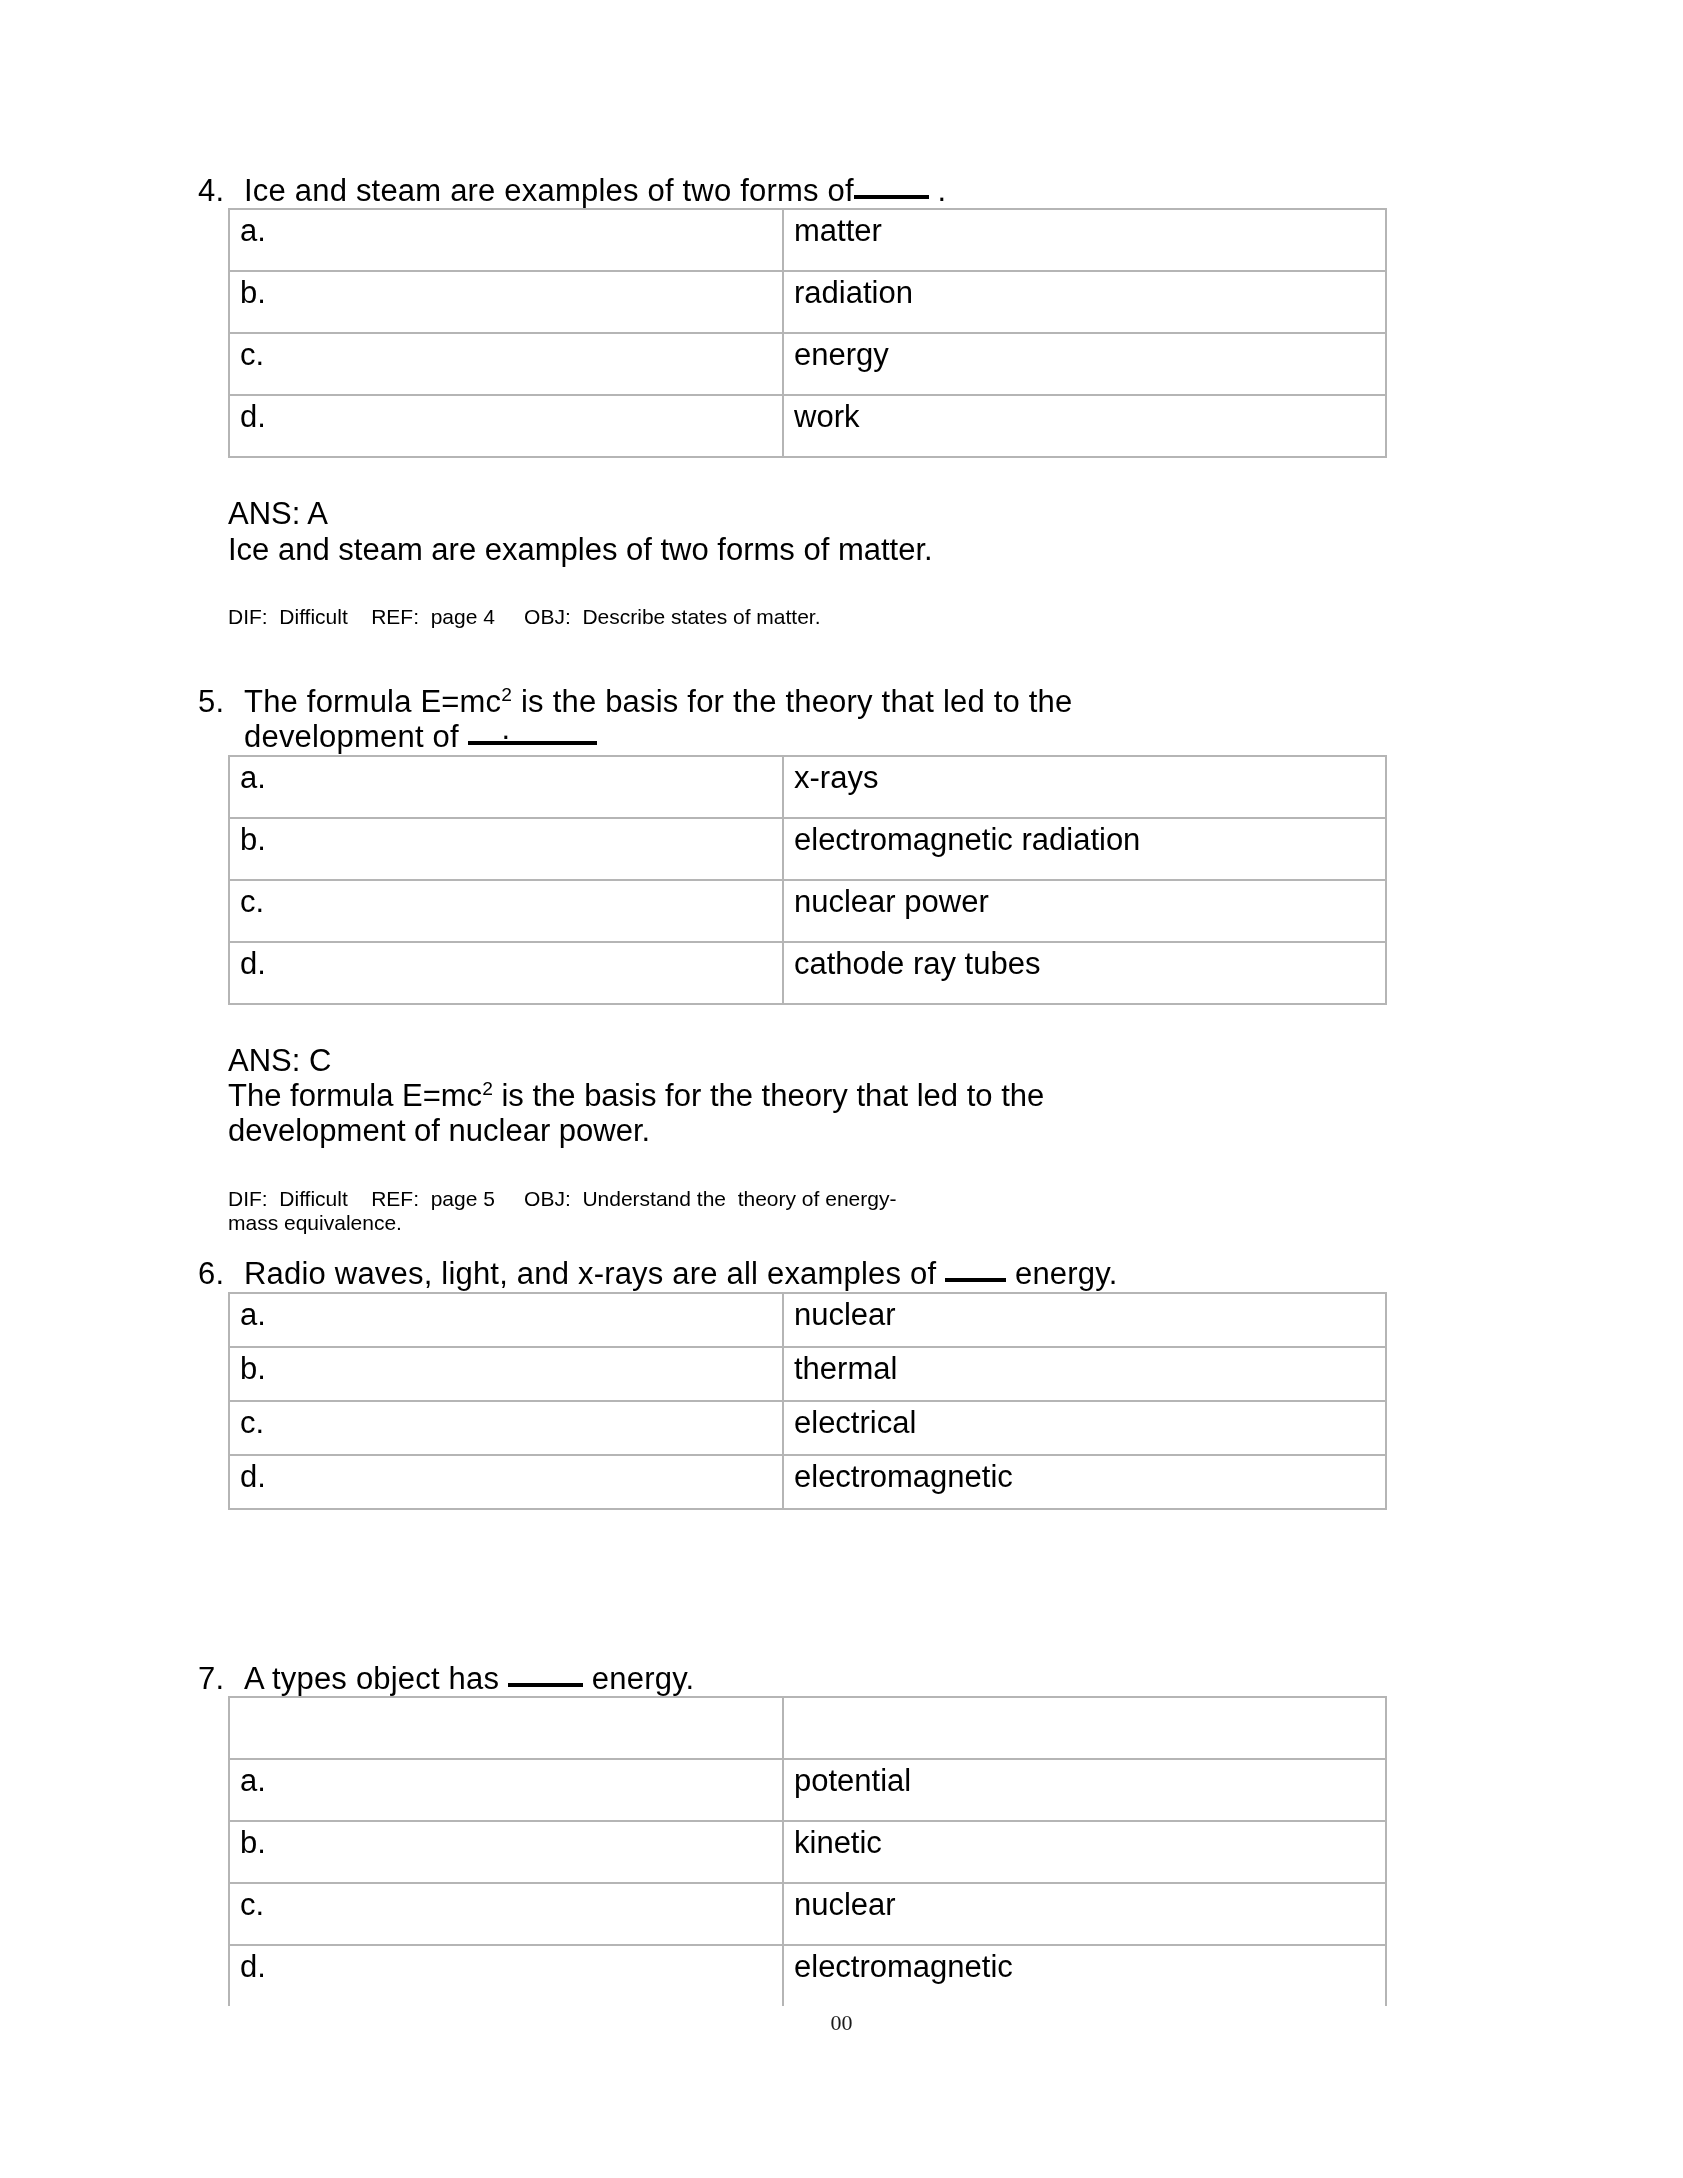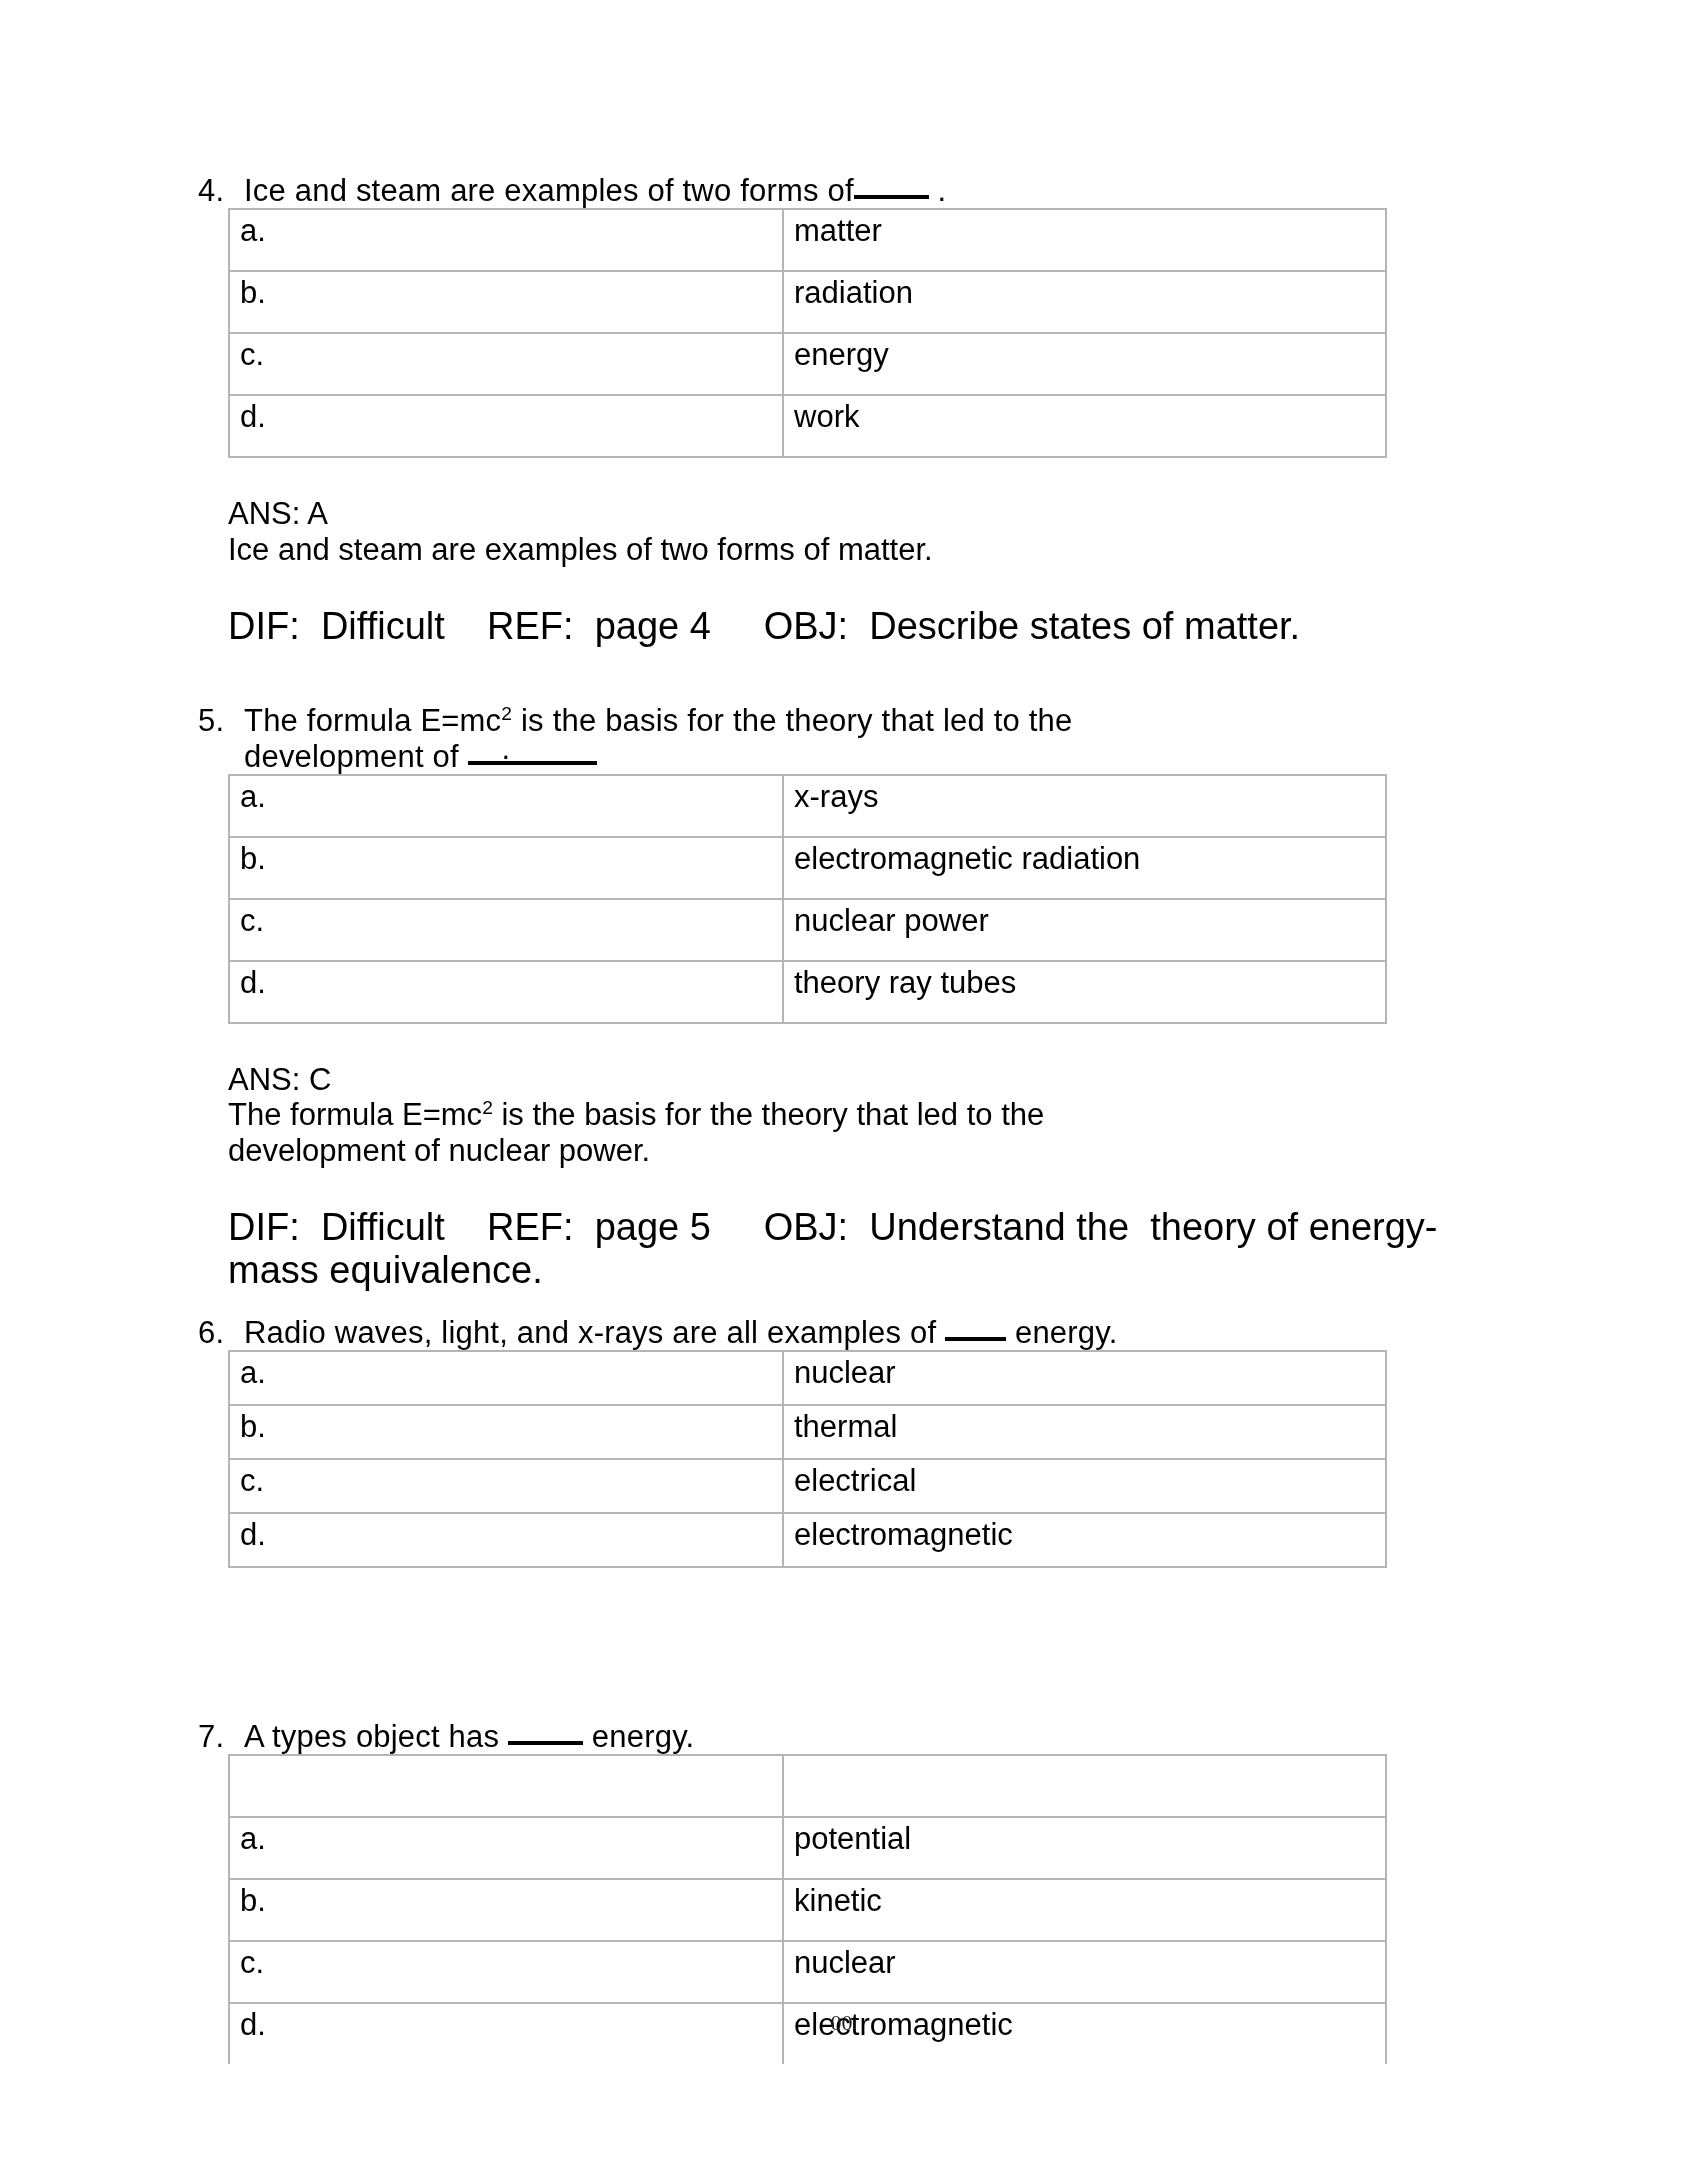--- a/index.html
+++ b/index.html
@@ -91,21 +91,21 @@
   .ans-block {
     margin-left: 30px;
     font-size: 31px;
     line-height: 1.14;
   }
   .ans-block .ans-key { display: block; }
   .ans-block .ans-exp { display: block; }
 
   .dif-line {
     margin-left: 30px;
-    font-size: 38px;
+    font-size: 21px;
     line-height: 1.14;
   }
   .dif-line .seg { white-space: pre; }
 
   .spacer-sm { height: 22px; }
   .spacer-md { height: 38px; }
   .spacer-lg { height: 55px; }
   .spacer-xl { height: 91px; }
 
   .footer {
@@ -183,21 +183,21 @@
       <tr>
         <td class="letter">b.</td>
         <td class="value">electromagnetic radiation</td>
       </tr>
       <tr>
         <td class="letter">c.</td>
         <td class="value">nuclear power</td>
       </tr>
       <tr>
         <td class="letter">d.</td>
-        <td class="value">theory ray tubes</td>
+        <td class="value">cathode ray tubes</td>
       </tr>
     </tbody>
       </table>
 
     <div class="spacer-md"></div>
 
     <div class="ans-block">
       <span class="ans-key">ANS: C</span>
       <span class="ans-exp"><span>The  formula  E=mc</span><sup>2</sup><span>  is  the  basis  for  the  theory that led  to  the</span></span>
       <span class="ans-exp">development  of  nuclear power.</span>

